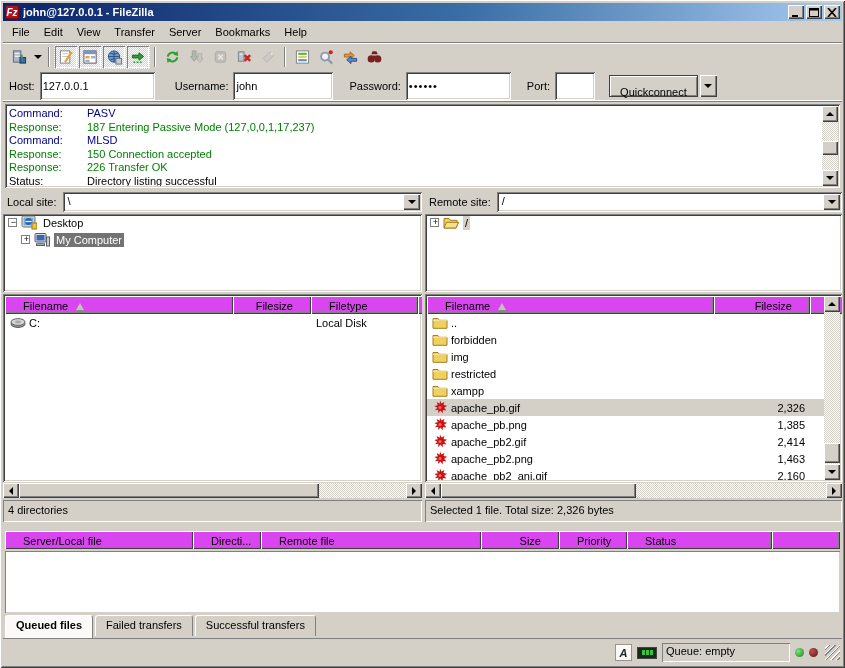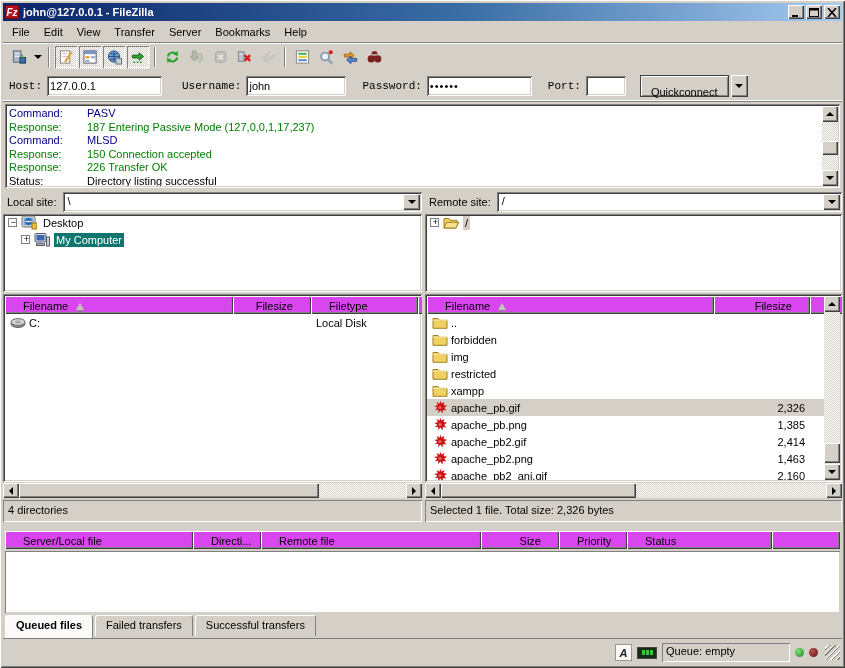--- a/index.html
+++ b/index.html
@@ -28,22 +28,22 @@
     background-image:conic-gradient(#fff 0 25%, #d4d0c8 0 50%, #fff 0 75%, #d4d0c8 0);background-size:2px 2px;}
   .tb-btn.disabled{opacity:.45;filter:grayscale(80%);}
   .tb-btn .icon{width:17px;height:17px;}
   .tb-drop{width:13px;height:24px;display:flex;align-items:center;justify-content:center;background:transparent;border:none;padding:0;}
   .tb-sep{width:2px;height:20px;margin:0 4px;border-left:1px solid #808080;border-right:1px solid #fff;}
   .icon{display:inline-block;line-height:0;}
   .icon svg{width:100%;height:100%;}
   
   .quickbar{position:absolute;top:71px;left:3px;right:3px;height:31px;display:flex;align-items:center;padding-left:6px;
     border-bottom:1px solid #808080;box-shadow:0 -1px 0 #fff inset;}
-  .quickbar label{margin-right:5px;font-family:Liberation Mono, monospace;}
-  .qc-input{height:20px;border:none;padding:1px 3px;font-size:11px;background:#fff;
+  .quickbar label{margin-right:5px;}
+  .qc-input{height:28px;border:none;padding:1px 3px;font-size:11px;background:#fff;
     box-shadow:inset 1px 1px 0 #808080, inset -1px -1px 0 #fff, inset 2px 2px 0 #404040, inset -2px -2px 0 #d4d0c8;}
   .qc-host{width:115px;margin-right:20px;}
   .qc-user{width:100px;margin-right:16px;}
   .qc-pass{width:105px;margin-right:16px;letter-spacing:1px;}
   .qc-port{width:40px;margin-right:14px;}
   .qc-btn{height:22px;padding:10px 10px;background:#d4d0c8;border:1px solid #404040;font-size:11px;
     box-shadow:inset 1px 1px 0 #fff, inset -1px -1px 0 #808080;}
   .qc-drop{width:17px;height:22px;background:#d4d0c8;border:none;margin-left:2px;display:flex;align-items:center;justify-content:center;
     box-shadow:inset 1px 1px 0 #fff, inset -1px -1px 0 #404040, inset -2px -2px 0 #808080;}
   .tri-down{width:0;height:0;border-left:4px solid transparent;border-right:4px solid transparent;border-top:4px solid #000;}
@@ -83,21 +83,21 @@
     box-shadow:inset 1px 1px 0 #fff, inset -1px -1px 0 #404040, inset -2px -2px 0 #808080;}
   .tree-box{position:absolute;top:24px;left:0;right:0;height:78px;overflow:hidden;}
   .tree-item{display:flex;align-items:center;height:17px;padding-left:5px;white-space:nowrap;}
   .expander{width:9px;height:9px;background:#fff;border:1px solid #808080;flex:none;position:relative;margin-right:4px;}
   .expander::after{position:absolute;left:0;top:-2px;width:9px;text-align:center;font-size:9px;line-height:11px;color:#000;}
   .expander.plus::after{content:"+";}
   .expander.minus::after{content:"\2212";}
   .exp-space{width:13px;flex:none;}
   .tree-item .icon{width:16px;height:15px;margin-right:4px;flex:none;}
   .tree-label{padding:1px 2px;}
-  .tree-label.selected{background:#0f766e;color:#fff;}
+  .tree-label.selected{background:#737373;color:#fff;}
   .tree-label.hl{background:#d4d0c8;}
   
   .list-box{position:absolute;top:104px;left:0;right:0;height:188px;overflow:hidden;}
   .lv-header{position:absolute;top:2px;left:2px;right:2px;height:18px;display:flex;background:#d4d0c8;}
   .lv-col{height:18px;padding:2px 18px 0;background:#d946ef;white-space:nowrap;overflow:hidden;flex:none;
     box-shadow:inset 1px 1px 0 #fff, inset -1px -1px 0 #404040, inset -2px -2px 0 #808080;display:flex;align-items:center;gap:8px;}
   .lv-col.r{justify-content:flex-end;}
   .lv-col.fill{flex:1;}
   .sort-asc{width:0;height:0;border-left:4px solid transparent;border-right:4px solid transparent;border-bottom:7px solid #c6c2ba;
     filter:drop-shadow(0 1px 0 #8a8a8a);}

